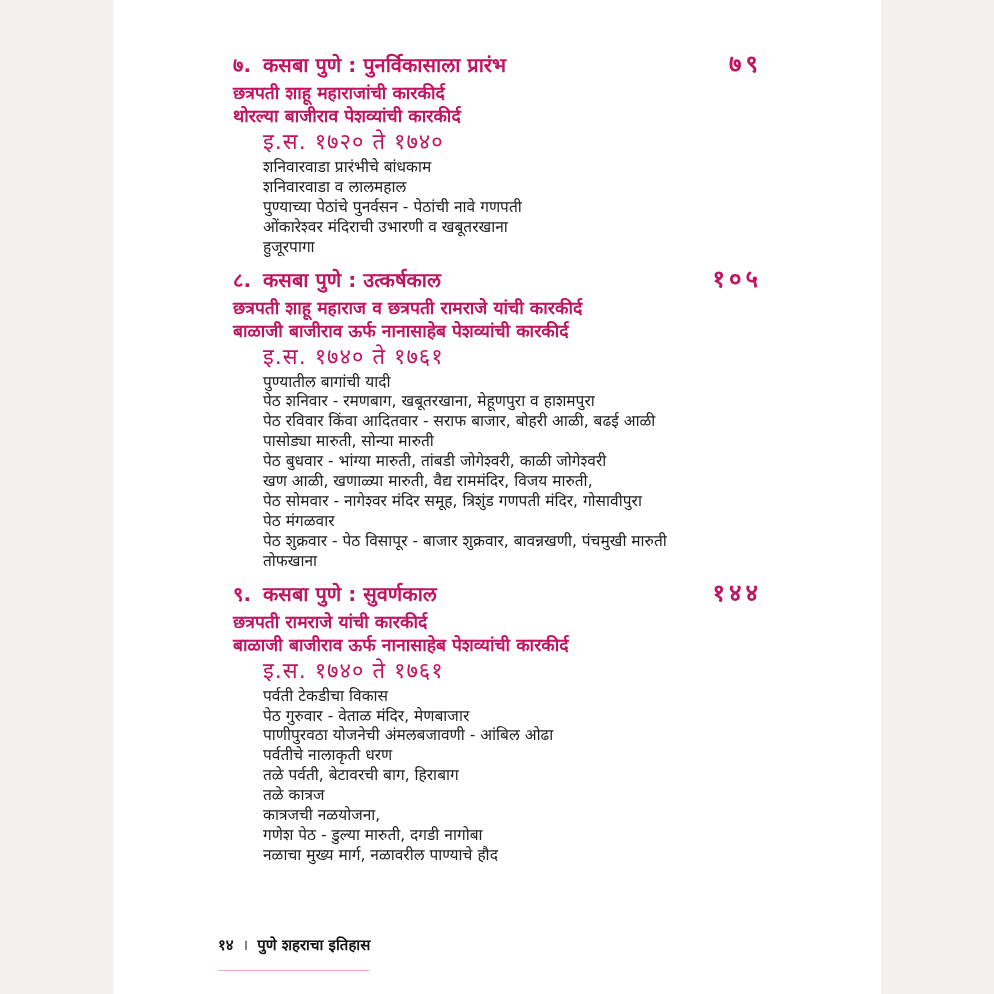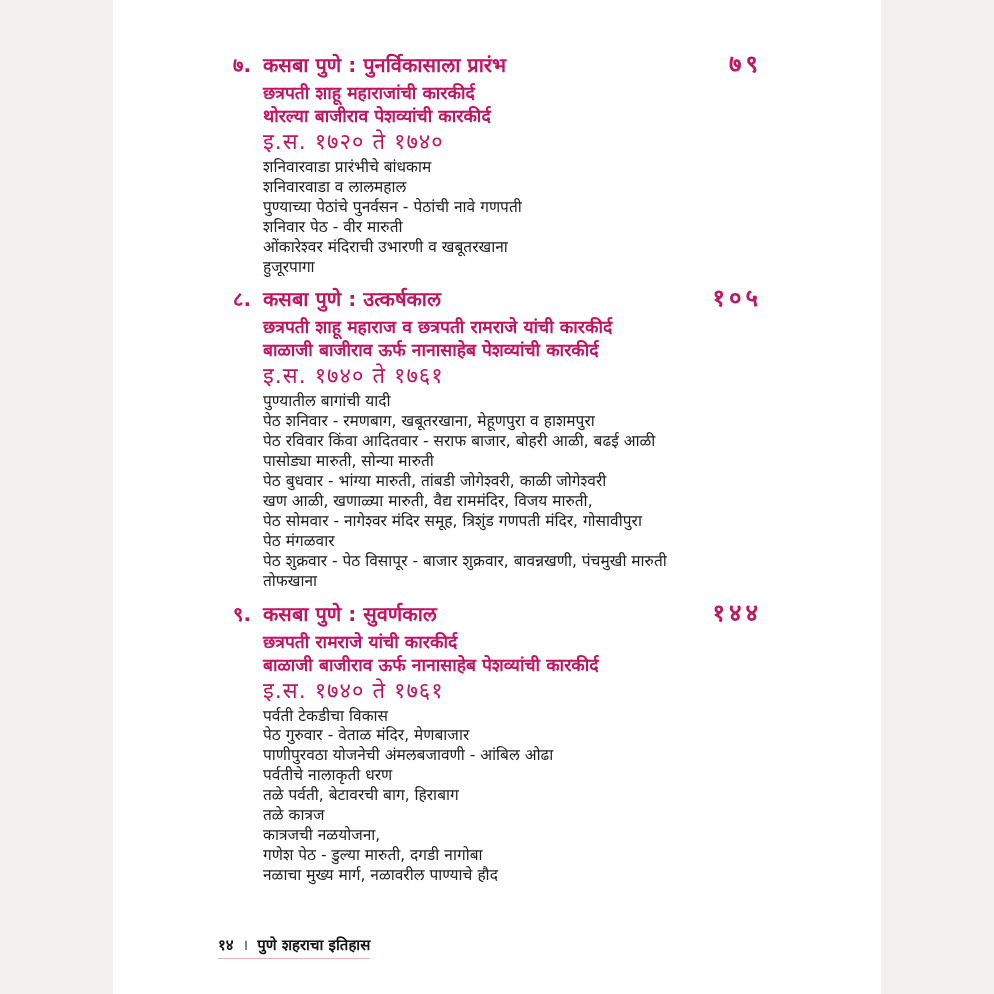--- a/index.html
+++ b/index.html
@@ -35,21 +35,21 @@
     margin-bottom:4px;
   }
   .section-number{ width:30px; flex:0 0 30px; }
   .section-title{ flex:1 1 auto; }
   .section-page{
     flex:0 0 auto;
     letter-spacing:4px;
     font-size:24px;
     font-family:Liberation Mono, monospace;
   }
-  .subtitles{ margin-left:30px; }
+  .subtitles{ }
   .subtitle{
     color:var(--accent);
     font-weight:bold;
     font-size:17.5px;
     line-height:23px;
   }
   .period{
     margin:3px 0 6px 30px;
     color:var(--accent);
     font-size:22px;
@@ -65,21 +65,21 @@
   .footer{
     position:absolute;
     left:105px; top:936px;
     display:flex;
     align-items:baseline;
     gap:9px;
     font-weight:bold;
     font-size:15px;
     line-height:18px;
     color:#151515;
-    padding-bottom:4px;
+    padding-bottom:16px;
     border-bottom:1px solid rgba(192,22,97,0.35);
   }
   .footer .sep{ font-weight:normal; color:#3a3a3a; }
 </style>
 </head>
 <body>
 
 <div class="sheet">
   <div class="content">
     <div>
@@ -91,21 +91,20 @@
     </div>
     <div class="subtitles">
             <div class="subtitle">छत्रपती शाहू महाराजांची कारकीर्द</div>
             <div class="subtitle">थोरल्या बाजीराव पेशव्यांची कारकीर्द</div>
           </div>
     <div class="period">इ.स. १७२० ते १७४०</div>
     <div class="items">
             <div class="toc-item">शनिवारवाडा प्रारंभीचे बांधकाम</div>
             <div class="toc-item">शनिवारवाडा व लालमहाल</div>
             <div class="toc-item">पुण्याच्या पेठांचे पुनर्वसन - पेठांची नावे गणपती</div>
-            <div class="toc-item">शनिवार पेठ - वीर मारुती</div>
             <div class="toc-item">ओंकारेश्वर मंदिराची उभारणी व खबूतरखाना</div>
             <div class="toc-item">हुजूरपागा</div>
           </div>
   </div>
 
   <div class="section">
     <div class="section-header">
       <span class="section-number">८.</span>
       <span class="section-title">कसबा पुणे : उत्कर्षकाल</span>
       <span class="section-page">१०५</span>

